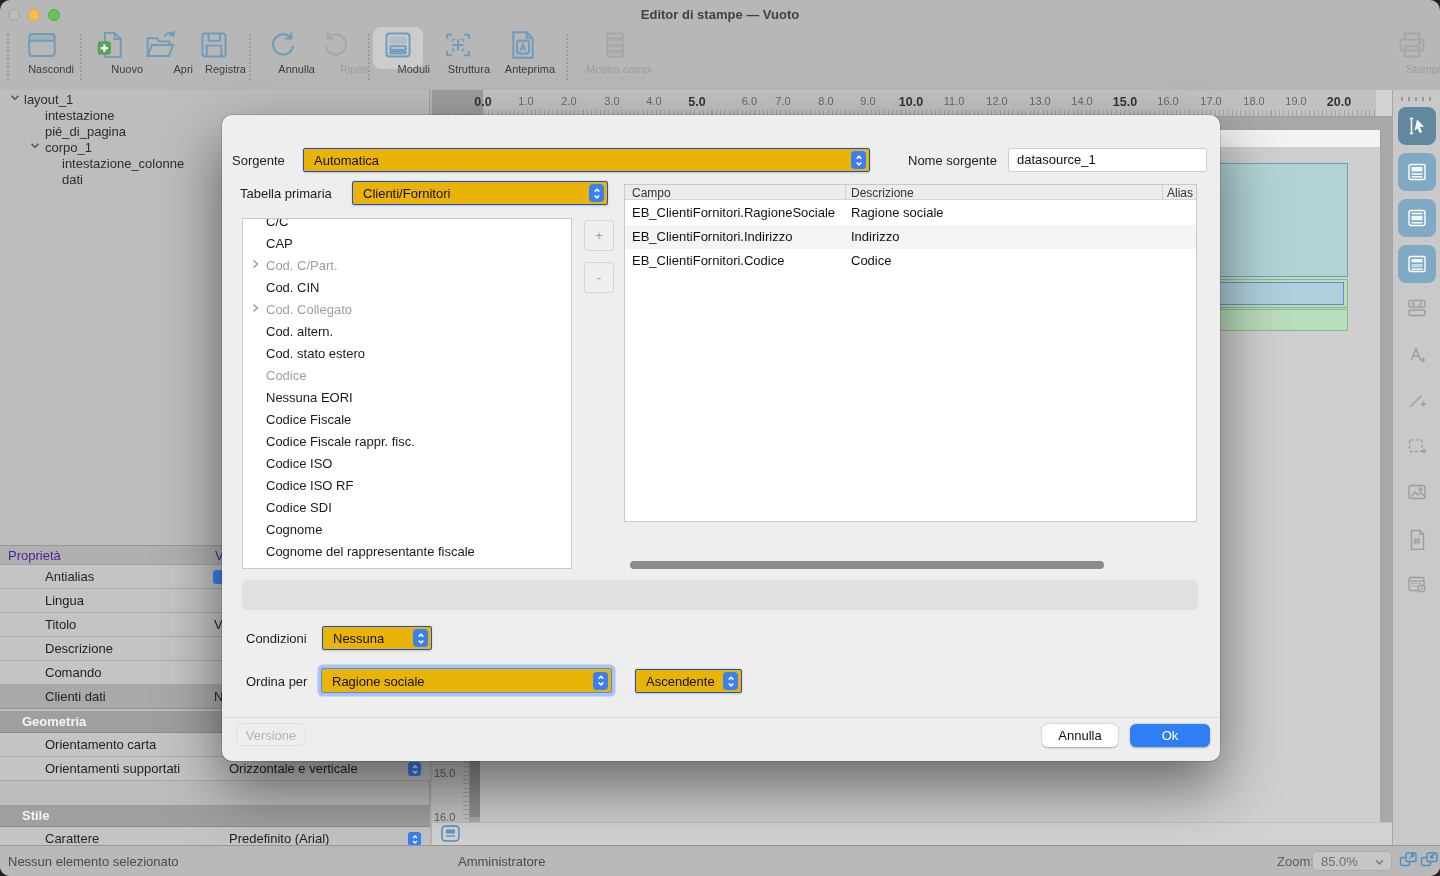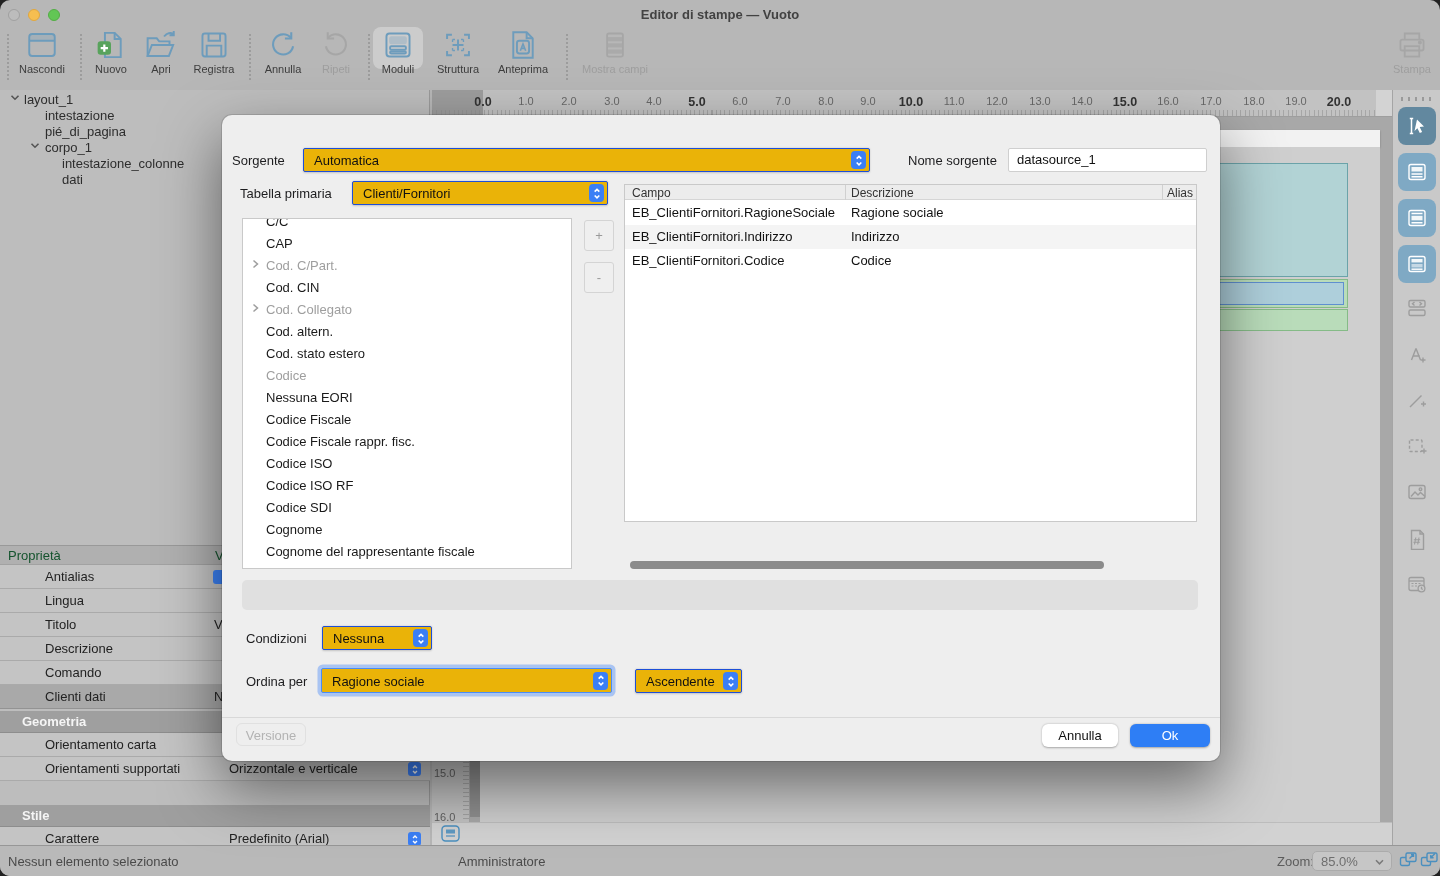--- a/index.html
+++ b/index.html
@@ -5,41 +5,41 @@
   html,body{margin:0;padding:0;background:#222;}
   *{box-sizing:border-box;font-family:"Liberation Sans","DejaVu Sans",sans-serif;}
   #app{position:relative;width:1440px;height:876px;background:#b7b7b7;border-radius:10px;overflow:hidden;}
   .abs{position:absolute;}
   svg{display:block;}
   
   .titlebar{left:0;top:0;width:1440px;height:28px;}
   .tlight{top:9px;width:12px;height:12px;border-radius:50%;}
   .wtitle{left:0;top:7px;width:1440px;text-align:center;font-size:13px;font-weight:bold;color:#424242;}
   .toolbar{left:0;top:26px;width:1440px;height:64px;}
-  .tbtn{position:absolute;top:2px;text-align:center;cursor:default;}
+  .tbtn{position:absolute;top:2px;text-align:right;cursor:default;}
   .ticon{margin:0 auto;}
   .tlabel{font-size:11px;color:#3d3d3d;margin-top:1px;}
   .tdis .tlabel{color:#9e9e9e;}
   .tsel-bg{position:absolute;left:50%;top:-1px;transform:translateX(-50%);width:50px;height:42px;background:rgba(255,255,255,.30);border-radius:8px;}
   .tsep{position:absolute;top:8px;width:0;height:46px;border-left:2px dotted #9c9c9c;}
   .blueic{color:#6d9cbc;}
   .grayic{color:#a6a6a6;}
   
   .rulerh{left:432px;top:90px;width:944px;height:27px;background:#c2c2c2;border-bottom:1px solid #9e9e9e;overflow:hidden;}
   .rdark{position:absolute;left:0;top:0;width:51px;height:27px;background:#9d9d9d;}
   .rticks{position:absolute;left:0;bottom:0;width:944px;height:6px;background:repeating-linear-gradient(to right,#8f8f8f 0 1px,transparent 1px 4.3px);opacity:.55;}
   .rnum{position:absolute;top:5px;width:34px;text-align:center;font-size:11px;color:#686868;}
   .rnum.b{font-size:12.5px;font-weight:bold;color:#333;}
   .ruler-endcap{left:1376px;top:90px;width:16px;height:27px;background:#d3d3d3;border-bottom:1px solid #9e9e9e;}
   
   .sidebar{left:0;top:90px;width:430px;height:755px;background:#bdbdbd;border-right:1px solid #9a9a9a;}
   .treeitem{position:absolute;font-size:13px;color:#2d2d2d;white-space:nowrap;}
   .chev{position:absolute;color:#555;}
   
-  .props-header{position:absolute;left:0;top:455px;width:430px;height:20px;background:#b0b0b0;border-top:1px solid #999;border-bottom:1px solid #a2a2a2;font-size:13px;color:#14532d;}
+  .props-header{position:absolute;left:0;top:455px;width:430px;height:20px;background:#b0b0b0;border-top:1px solid #999;border-bottom:1px solid #a2a2a2;font-size:13px;color:#4c1d95;}
   .prow{position:absolute;left:0;width:430px;height:24px;font-size:13px;color:#222;background:#c4c4c4;border-bottom:1px solid rgba(0,0,0,.13);}
   .prow .pname{position:absolute;left:45px;top:4px;}
   .prow .pval{position:absolute;left:214px;top:4px;white-space:nowrap;}
   .prow.hl{background:#a9a9a9;}
   .psection{position:absolute;left:0;width:430px;height:22px;background:#9f9f9f;border-bottom:1px solid #8d8d8d;}
   .psection span{position:absolute;left:22px;top:3px;font-size:13px;font-weight:bold;color:#f5f5f5;}
   .pstep{position:absolute;left:408px;top:5px;width:13px;height:14px;background:#3b7ff5;border-radius:3px;display:flex;align-items:center;justify-content:center;}
   
   .canvas{left:432px;top:117px;width:960px;height:705px;background:#a8a8a8;overflow:hidden;}
   .page-white{position:absolute;left:48px;top:13px;width:900px;height:17px;background:#f2f2f2;box-shadow:0 1px 2px rgba(0,0,0,.25);}
@@ -241,21 +241,21 @@
 
   <div class="abs rulerh">
     <div class="rdark"></div>
     <div class="rticks"></div>
     <span class="rnum b" style="left:34px;">0.0</span>
     <span class="rnum" style="left:77px;">1.0</span>
     <span class="rnum" style="left:120px;">2.0</span>
     <span class="rnum" style="left:163px;">3.0</span>
     <span class="rnum" style="left:205px;">4.0</span>
     <span class="rnum b" style="left:248px;">5.0</span>
-    <span class="rnum" style="left:291px;">6.0</span>
+    <span class="rnum" style="left:291px;text-align:right;">6.0</span>
     <span class="rnum" style="left:334px;">7.0</span>
     <span class="rnum" style="left:377px;">8.0</span>
     <span class="rnum" style="left:419px;">9.0</span>
     <span class="rnum b" style="left:462px;">10.0</span>
     <span class="rnum" style="left:505px;">11.0</span>
     <span class="rnum" style="left:548px;">12.0</span>
     <span class="rnum" style="left:591px;">13.0</span>
     <span class="rnum" style="left:633px;">14.0</span>
     <span class="rnum b" style="left:676px;">15.0</span>
     <span class="rnum" style="left:719px;">16.0</span>

